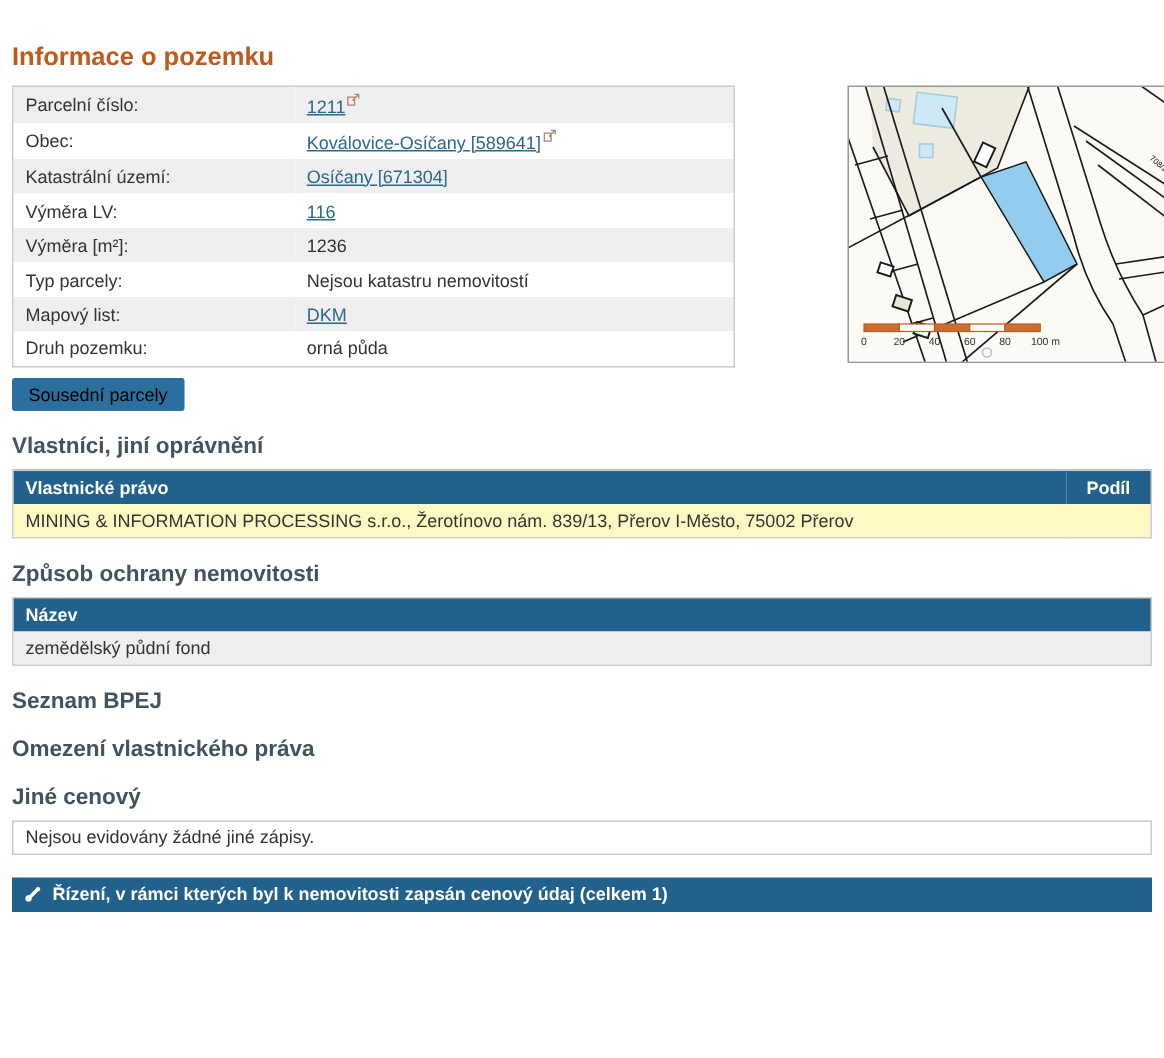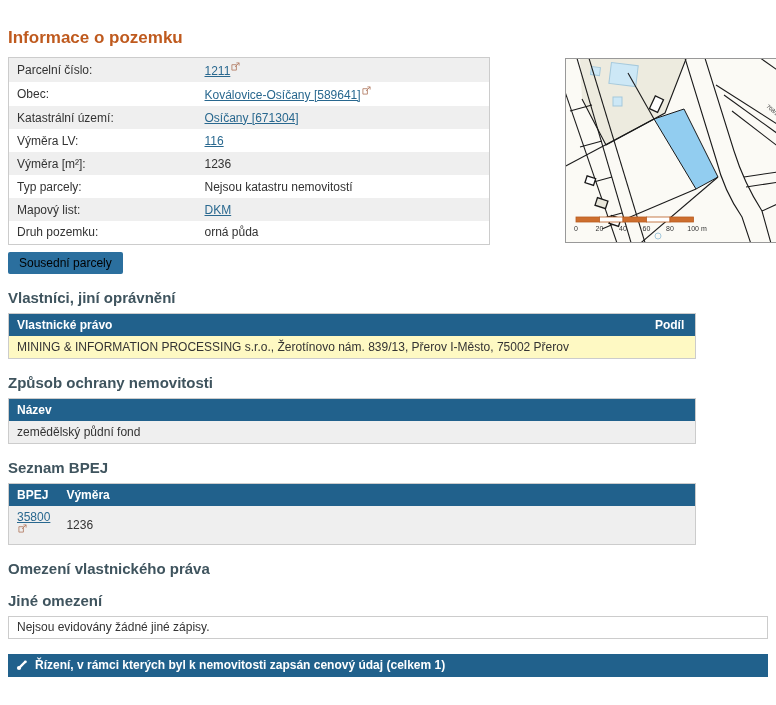--- a/index.html
+++ b/index.html
@@ -21,21 +21,21 @@
     font-size:12px;
     width:776px;
   }
   .page{padding:8px 8px 20px 8px;}
   h1.page-title{
     color:var(--title);
     font-size:17px;
     font-weight:bold;
     margin:20px 0 9px 0;
   }
-  .top{display:flex;align-items:center;gap:45px;}
+  .top{display:flex;align-items:flex-start;gap:45px;}
   table{border-collapse:collapse;}
   .info-table{
     width:482px;
     border:1px solid var(--border);
     flex:0 0 482px;
   }
   .info-table td{
     padding:4px 8px;
     font-size:12px;
     vertical-align:middle;
@@ -72,21 +72,21 @@
     font-size:12px;
     font-family:inherit;
     cursor:pointer;
   }
   h2.section{
     color:var(--heading);
     font-size:15px;
     font-weight:600;
     margin:15px 0 7px 0;
   }
-  .data-table{width:688px;border:1px solid var(--border);}
+  .data-table{width:760px;border:1px solid var(--border);}
   .data-table th{
     background:var(--accent);
     color:#fff;
     font-size:12px;
     font-weight:bold;
     text-align:left;
     padding:4px 8px;
     height:22px;
   }
   .data-table th.right{text-align:center;}
@@ -280,42 +280,24 @@
         </tr>
     </thead>
     <tbody>
       <tr>
         <td>zemědělský půdní fond</td>
       </tr>
     </tbody>
   </table>
 
   <h2 class="section">Seznam BPEJ</h2>
-  <table class="data-table shaded">
-    <thead>
-      <tr>
-        <th style="width:42px">BPEJ</th>
-        <th>Výměra</th>
-      </tr>
-    </thead>
-    <tbody>
-      <tr>
-        <td class="col-bpej">
-          <a>35800</a><span class="ext-icon"><svg width="9" height="9" viewBox="0 0 10 10">
-                <path d="M1 3 H6 V9 H1 Z M4.5 5.5 L9 1 M6 1 H9 V4" fill="none" stroke="currentColor" stroke-width="1"></path>
-              </svg></span>
-        </td>
-        <td>1236</td>
-      </tr>
-    </tbody>
-  </table>
 
   <h2 class="section">Omezení vlastnického práva</h2>
 
-  <h2 class="section">Jiné omezení</h2>
+  <h2 class="section">Jiné cenový</h2>
   <div class="empty-box">
     <span>Nejsou evidovány žádné jiné zápisy.</span>
   </div>
 
   <div class="accordion">
     <span style="line-height:0">
       <svg width="12" height="12" viewBox="0 0 12 12">
         <path d="M3.2 8.8 L9 3" stroke="#fff" stroke-width="2.4" stroke-linecap="round"></path>
         <circle cx="3" cy="9" r="2.1" fill="#fff"></circle>
         <circle cx="9.4" cy="2.8" r="1.4" fill="#fff"></circle>

